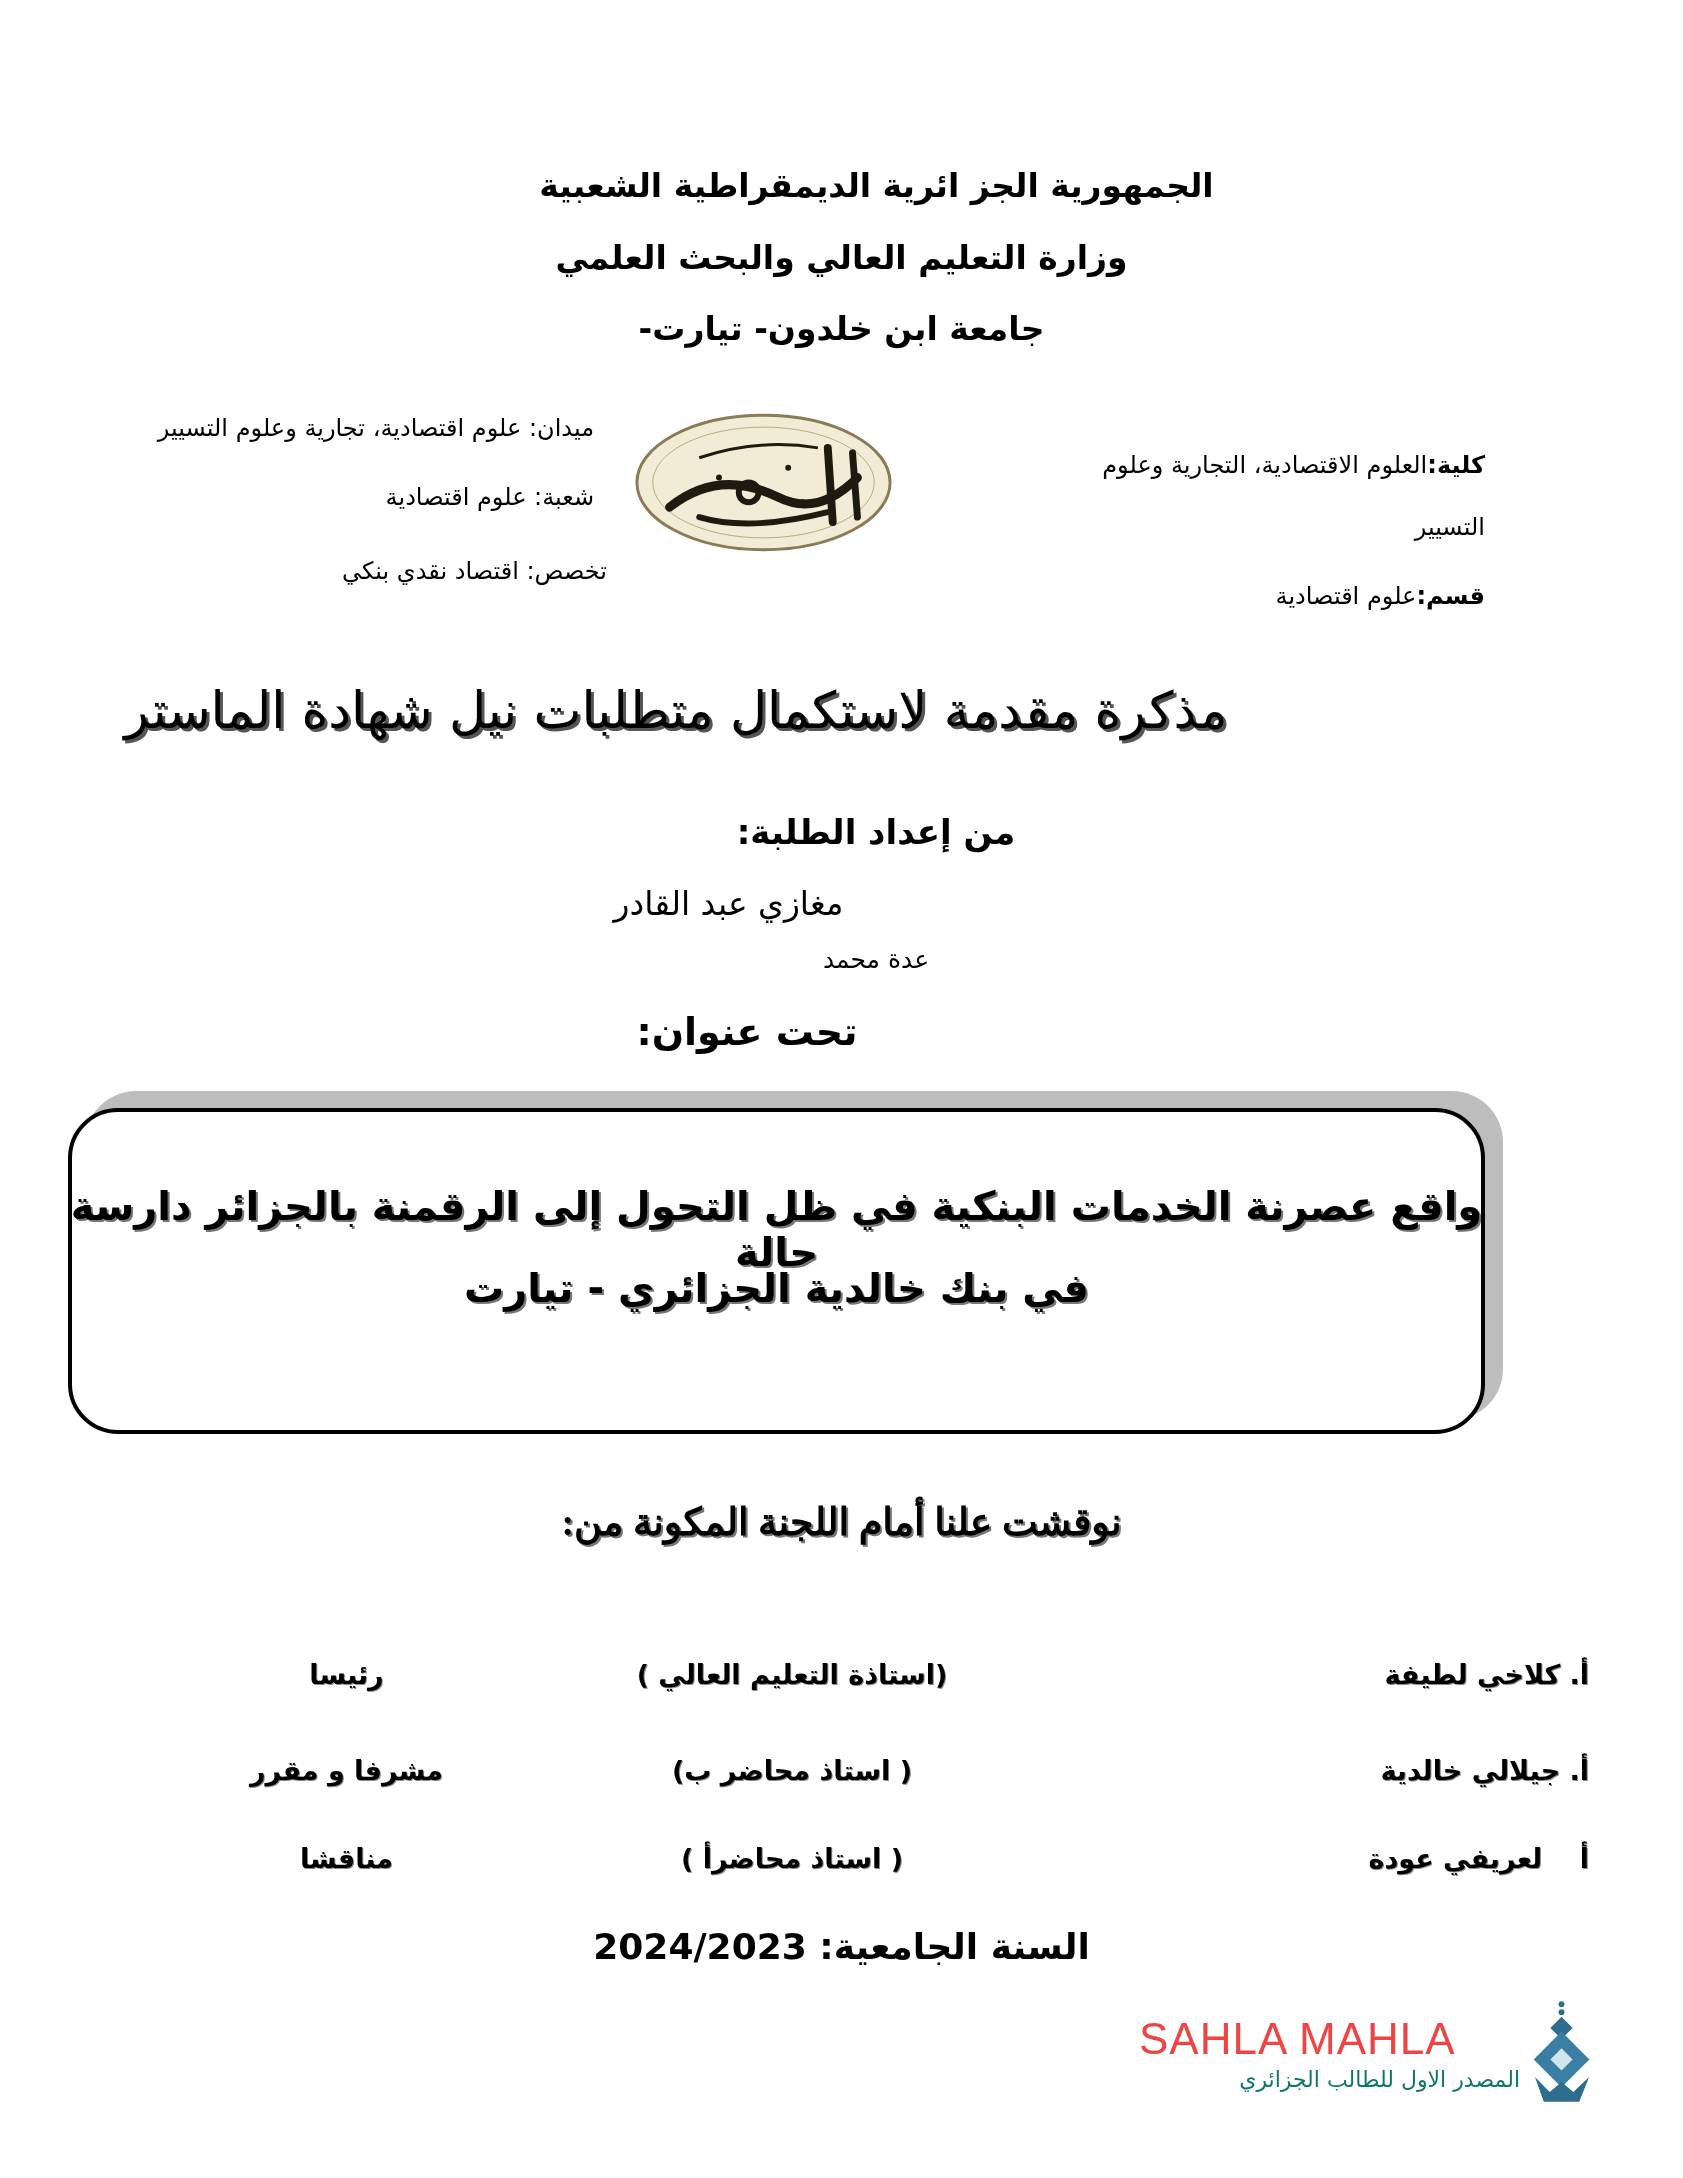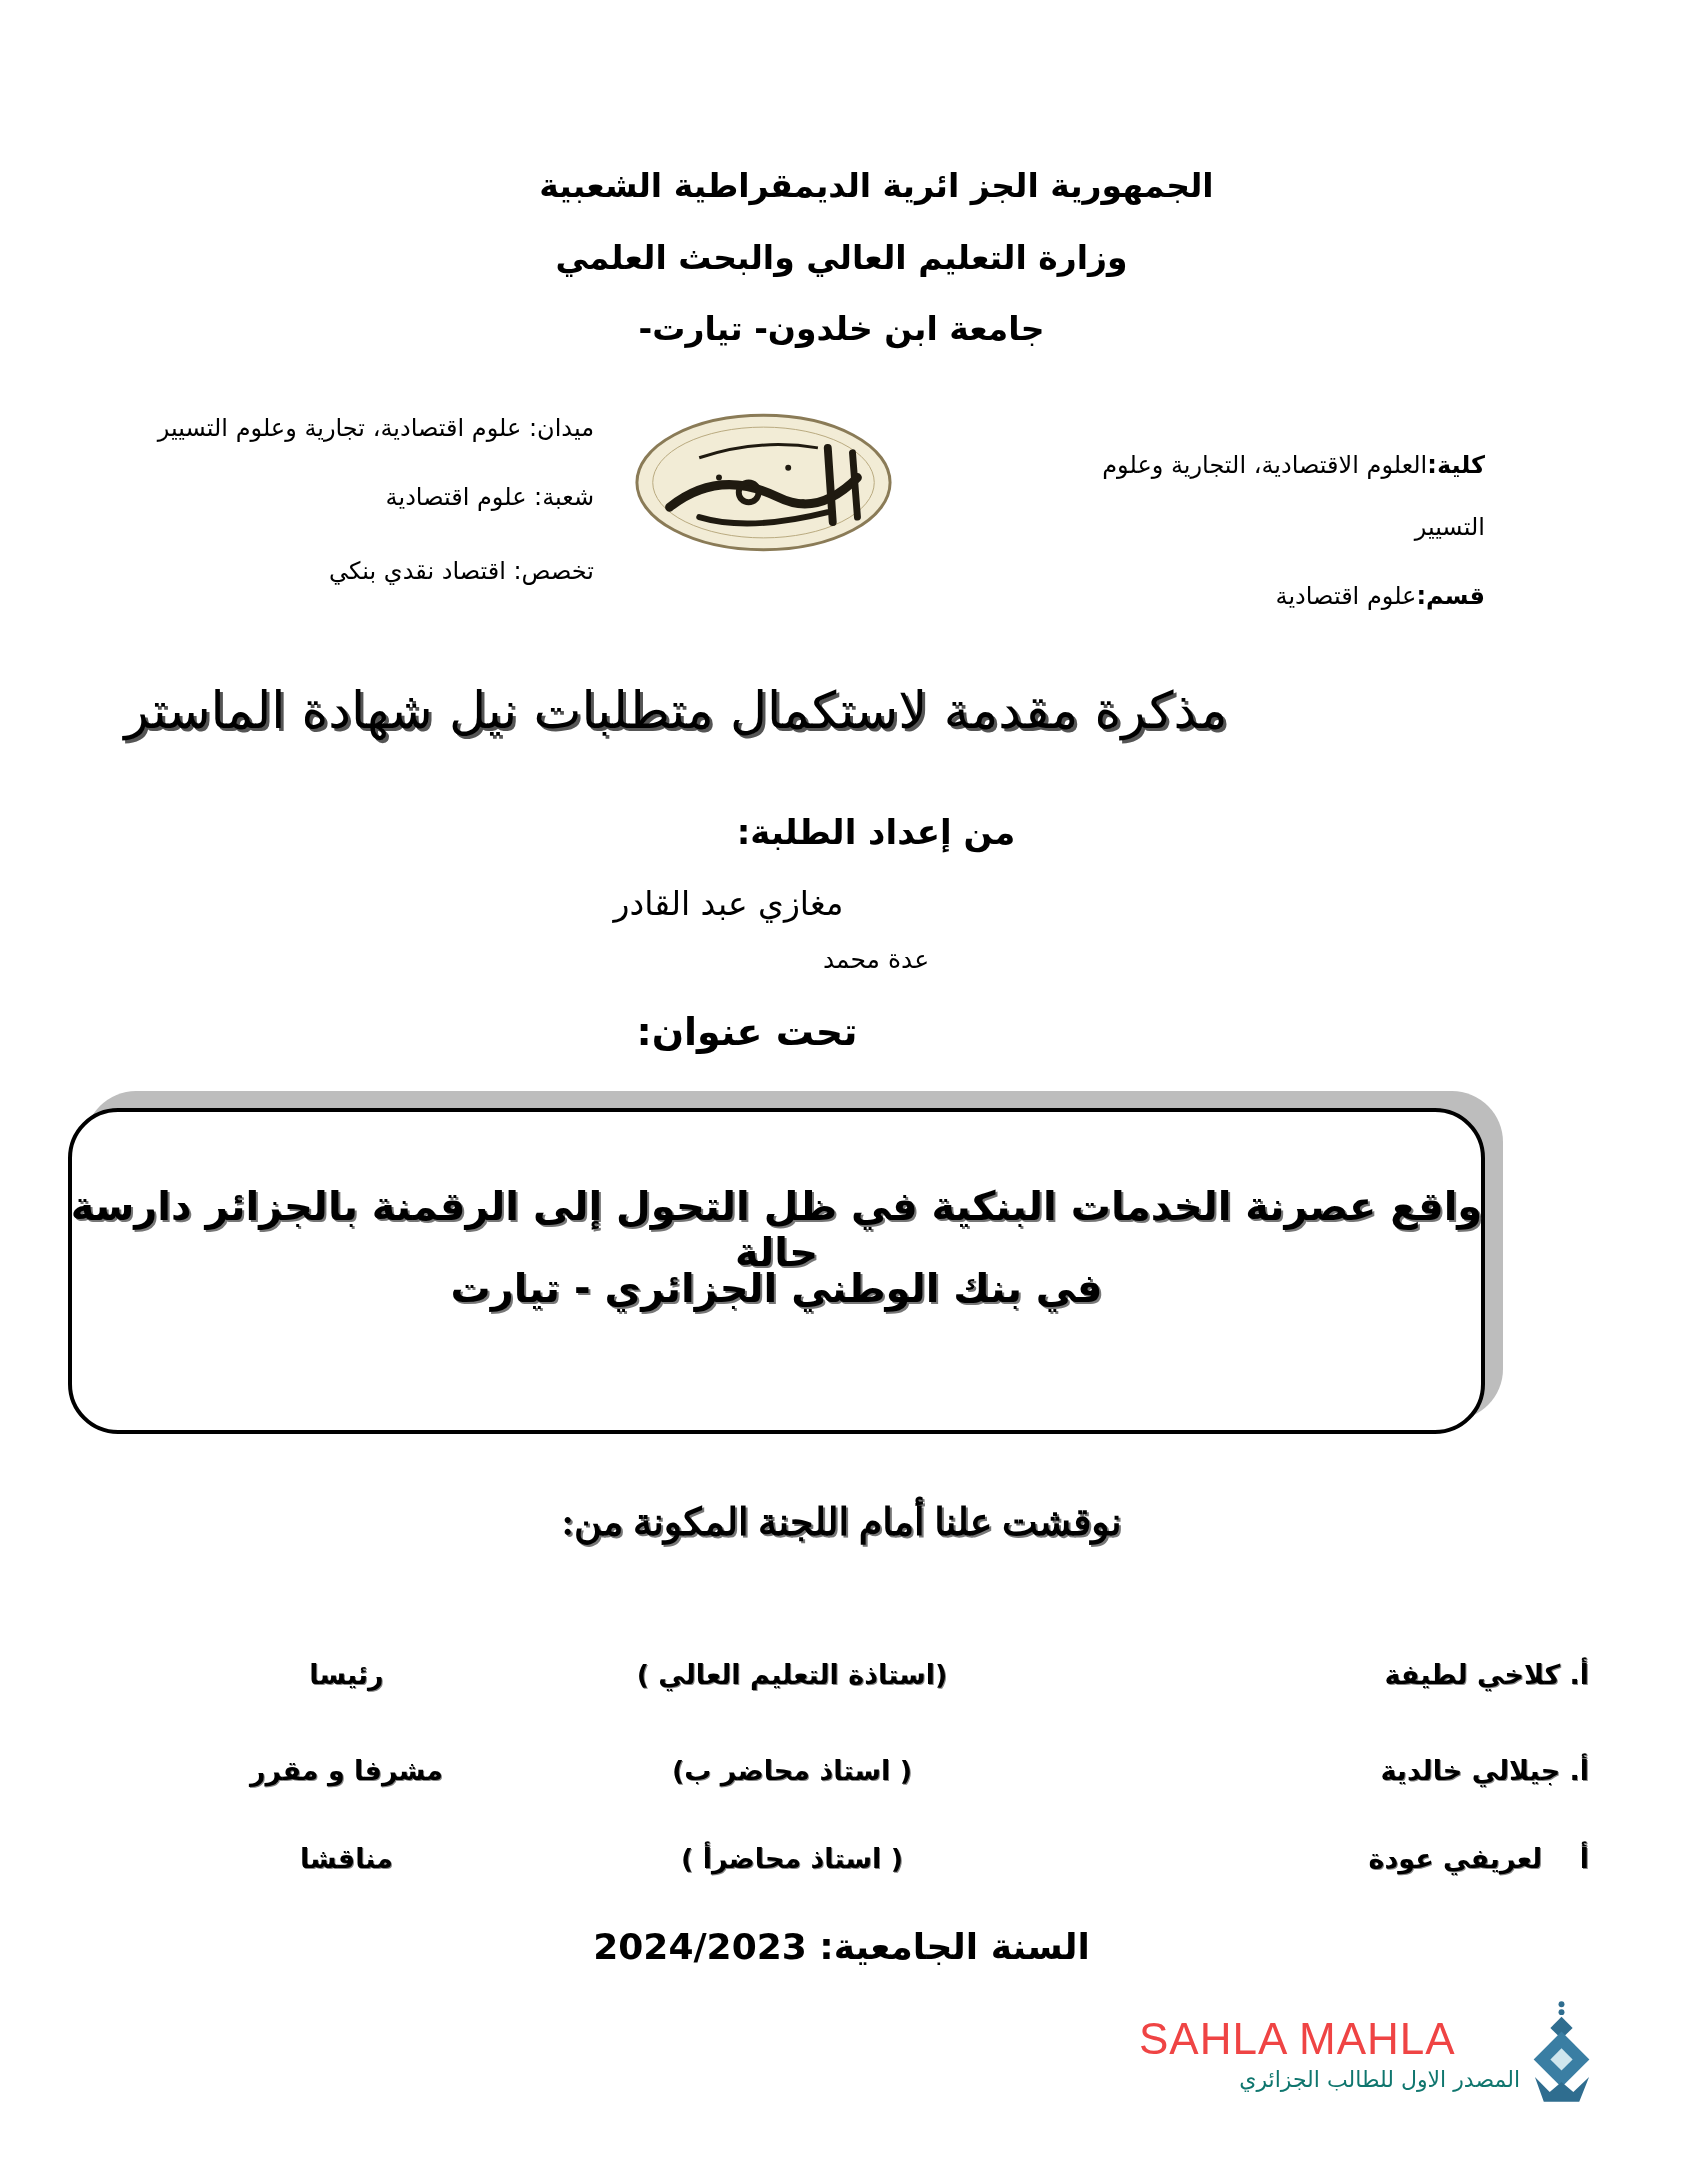--- a/index.html
+++ b/index.html
@@ -53,34 +53,34 @@
     <circle cx="120" cy="85" r="10" fill="none" stroke="#1f1a10" stroke-width="6"></circle>
     <path d="M70 50 Q130 30 190 40" fill="none" stroke="#1f1a10" stroke-width="3"></path>
     <circle cx="90" cy="70" r="3" fill="#1f1a10"></circle>
     <circle cx="160" cy="60" r="3" fill="#1f1a10"></circle>
     <circle cx="175" cy="95" r="3" fill="#1f1a10"></circle>
   </svg>
 </div>
 
 <div class="abs side rtl" style="left:59px; top:416px; width:535px; text-align:right;">ميدان: علوم اقتصادية، تجارية وعلوم التسيير</div>
 <div class="abs side rtl" style="left:59px; top:485px; width:535px; text-align:right;">شعبة: علوم اقتصادية</div>
-<div class="abs side rtl" style="left:59px; top:559px; width:535px; text-align:right;">تخصص: اقتصاد نقدي بنكي</div>
+<div class="abs side rtl" style="left:72px; top:559px; width:535px; text-align:right;">تخصص: اقتصاد نقدي بنكي</div>
 
 <div class="abs title-main center rtl">مذكرة مقدمة لاستكمال متطلبات نيل شهادة الماستر</div>
 
 <div class="abs center rtl bold" style="left:0; width:1683px; top:812px; font-size:34px; padding-left:69px; box-sizing:border-box;">من إعداد الطلبة:</div>
 <div class="abs center rtl" style="left:0; width:1388px; top:884px; font-size:33px; padding-left:69px; box-sizing:border-box;">مغازي  عبد القادر</div>
 <div class="abs center rtl" style="left:0; width:1683px; top:945px; font-size:25px; padding-left:69px; box-sizing:border-box;">عدة محمد</div>
 
 <div class="abs center rtl bold" style="left:0; width:1425px; top:1010px; font-size:38px; padding-left:69px; box-sizing:border-box;">تحت عنوان:</div>
 
 <div class="abs shadow-box"></div>
 <div class="abs title-box"></div>
 <div class="abs box-line center rtl" style="top:1183px;">واقع عصرنة الخدمات البنكية في ظل التحول  إلى الرقمنة بالجزائر  دارسة حالة</div>
-<div class="abs box-line center rtl" style="top:1265px;">في  بنك الوطني  الجزائري - تيارت</div>
+<div class="abs box-line center rtl" style="top:1265px;">في  بنك خالدية  الجزائري - تيارت</div>
 
 <div class="abs center rtl bold" style="left:0; width:1683px; top:1500px; font-size:38px; text-shadow:2px 2px 0 #777;font-family:Liberation Serif, serif;">نوقشت علنا أمام اللجنة المكونة من:</div>
 
 <div class="abs committee col-name rtl" style="top:1659px;">أ. كلاخي لطيفة</div>
 <div class="abs committee col-rank rtl" style="top:1659px;">(استاذة  التعليم  العالي )</div>
 <div class="abs committee col-role rtl" style="top:1659px;">رئيسا</div>
 
 <div class="abs committee col-name rtl" style="top:1755px;">أ. جيلالي خالدية</div>
 <div class="abs committee col-rank rtl" style="top:1755px;">( استاذ محاضر ب)</div>
 <div class="abs committee col-role rtl" style="top:1755px;">مشرفا و مقرر</div>

